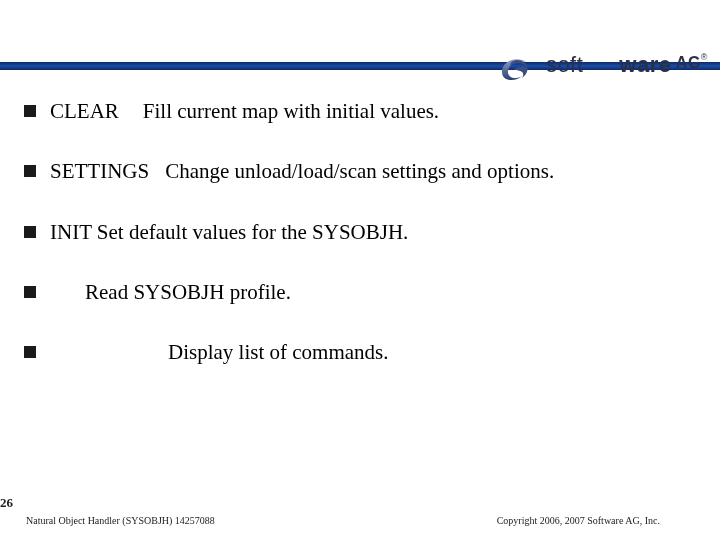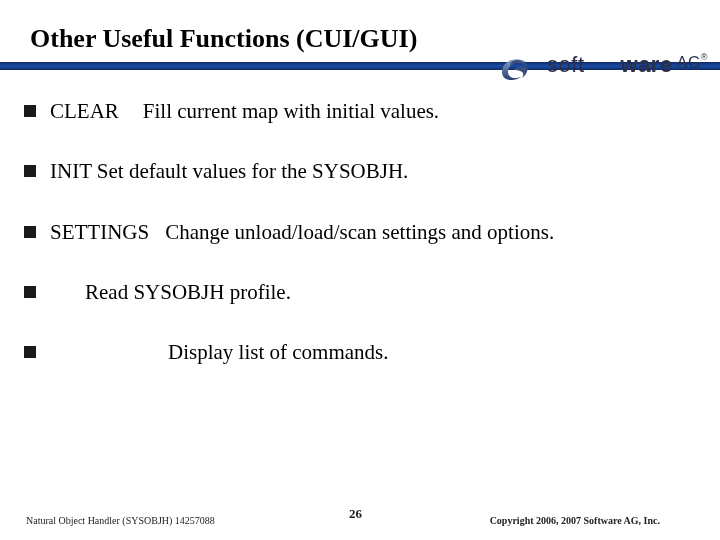--- a/index.html
+++ b/index.html
@@ -44,21 +44,21 @@
     font-family: Arial, Helvetica, sans-serif;
     position: absolute;
     right: 0;
     top: 2px;
     font-size: 22px;
     letter-spacing: 0.5px;
     color: #2a2f4a;
   }
   .logo-text .soft { font-weight: 400; }
   .logo-text .bold { font-weight: 800; margin-left: 36px; }
-  .logo-text .ag   { font-weight: 400; font-size: 16px; vertical-align: top; position: relative; top: 2px; }
+  .logo-text .ag   { font-weight: 700; font-size: 16px; vertical-align: top; position: relative; top: 2px; }
   .logo-text .reg  { font-size: 9px; vertical-align: top; position: relative; top: 0px; }
   .logo-glyph {
     position: absolute;
     left: 0;
     top: 2px;
     width: 36px;
     height: 30px;
   }
 
   .content {
@@ -104,38 +104,36 @@
   }
   .footer-left {
     position: absolute;
     left: 26px;
     bottom: 0;
   }
   .footer-center {
     position: absolute;
     left: 0;
     width: 711px;
-    text-align: center;
-    bottom: 4px;
+    text-align: left;
+    bottom: 15px;
     font-size: 13px;
     font-weight: bold;
   }
   .footer-right {
     position: absolute;
     right: 60px;
     bottom: 0;
-    font-weight: bold;
   }
 </style>
 </head>
 <body>
 
 <div class="slide">
 
-  <div class="title">Other Useful Functions (CUI/GUI)</div>
 
   <div class="underline-bar"></div>
 
   <div class="logo">
     <svg class="logo-glyph" viewBox="0 0 36 30">
       <defs>
         <linearGradient id="g1" x1="0" y1="0" x2="0" y2="1">
           <stop offset="0%" stop-color="#8aa0c8"></stop>
           <stop offset="100%" stop-color="#2a3f70"></stop>
         </linearGradient>
@@ -147,28 +145,28 @@
       <span class="soft">soft</span><span class="bold">ware</span><span class="ag"> AG</span><span class="reg">®</span>
     </div>
   </div>
 
   <div class="content" id="content">
       <div class="item">
         <div class="bullet"></div>
         <span class="label">CLEAR</span>
         <span class="desc" style="margin-left: 24px;">Fill current map with initial values.</span>
       </div>
-      <div class="item inline">
-        <div class="bullet"></div>
-        <div><span class="label">INIT </span><span>Set default values for the SYSOBJH.</span></div>
-      </div>
       <div class="item">
         <div class="bullet"></div>
         <span class="label">SETTINGS</span>
         <span class="desc" style="margin-left: 16px;">Change unload/load/scan settings and options.</span>
+      </div>
+      <div class="item inline">
+        <div class="bullet"></div>
+        <div><span class="label">INIT </span><span>Set default values for the SYSOBJH.</span></div>
       </div>
       <div class="item">
         <div class="bullet"></div>
         <span class="desc" style="margin-left: 35px;">Read SYSOBJH profile.</span>
       </div>
       <div class="item">
         <div class="bullet"></div>
         <span class="desc" style="margin-left: 118px;">Display list of commands.</span>
       </div>
     </div>

